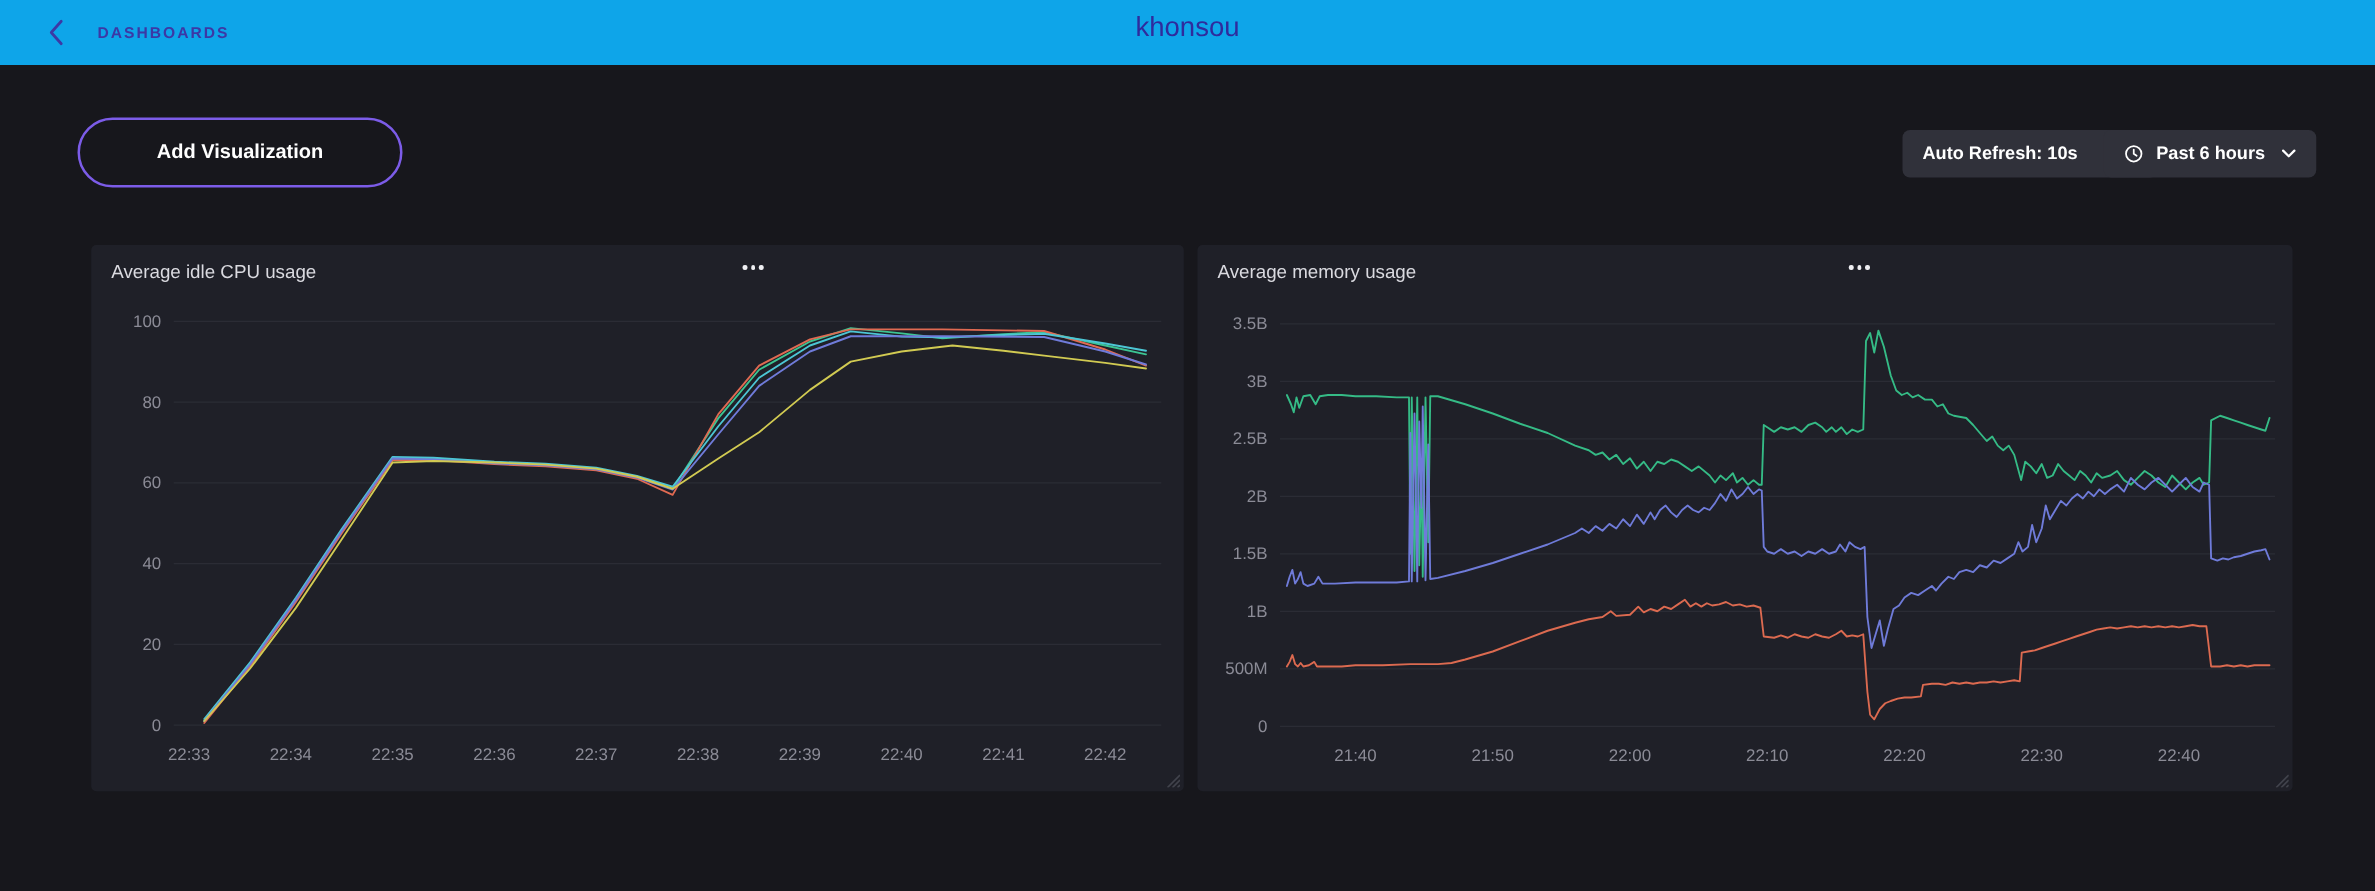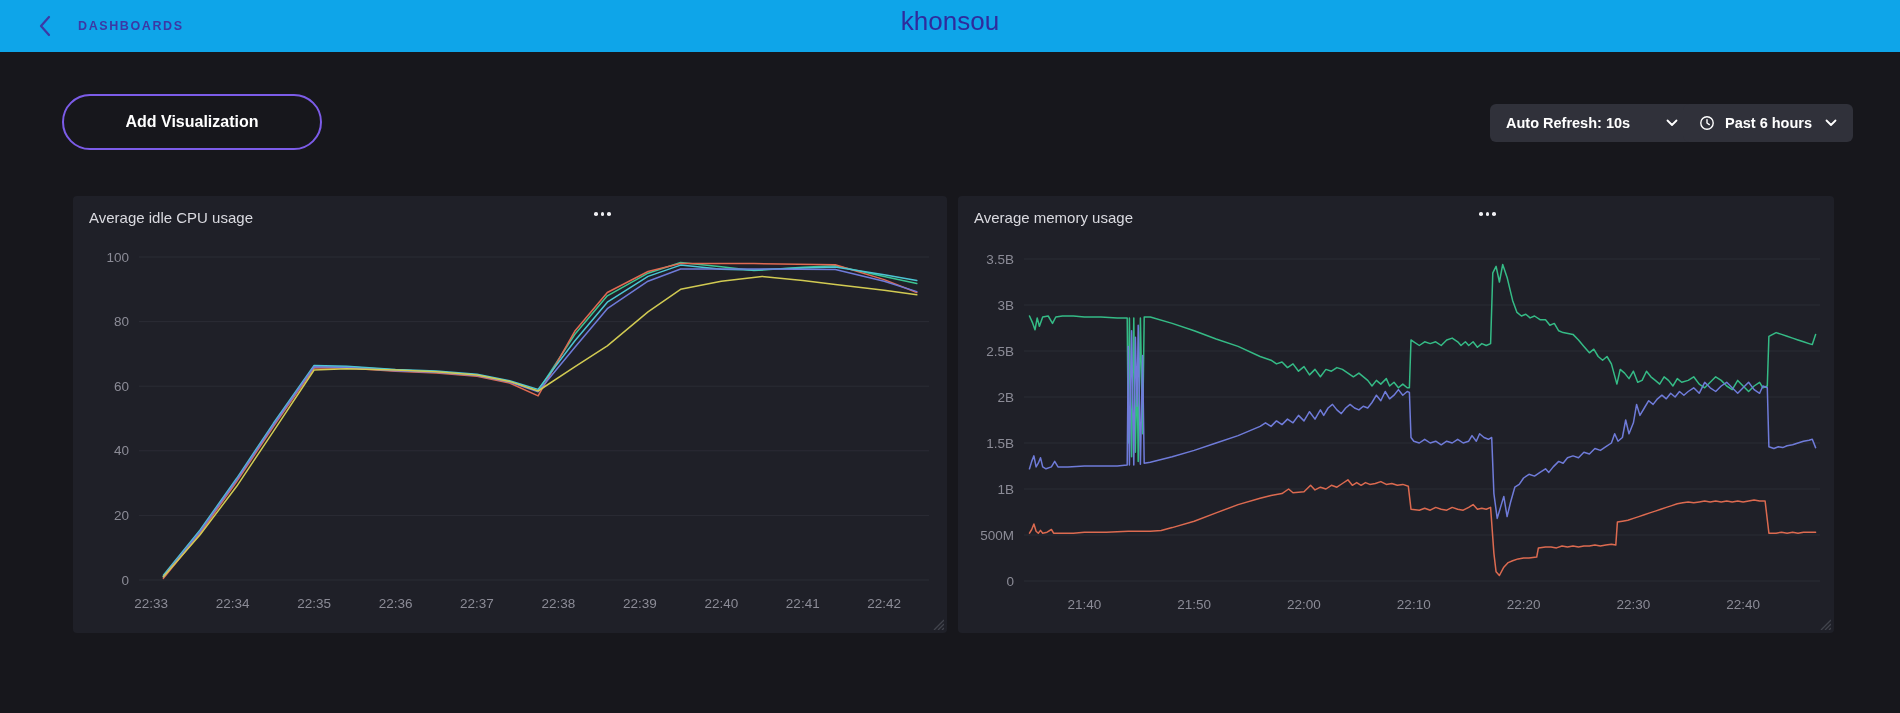--- a/index.html
+++ b/index.html
@@ -24,39 +24,39 @@
   }
   .breadcrumb {
     position:absolute; left:78px; top:0; height:52px;
     display:flex; align-items:center;
     font-size:12.5px; font-weight:700; letter-spacing:1.6px;
     color:#3c38a5; cursor:pointer;
   }
   .page-title {
     position:absolute; left:0; right:0; top:0; height:43px;
     display:flex; align-items:center; justify-content:center;
-    font-size:26px; font-weight:500; color:#2f2b9d;
+    font-size:22px; font-weight:500; color:#2f2b9d;
   }
   
   .add-viz-btn {
     position:absolute; left:62px; top:94px; width:260px; height:56px;
     border:2px solid #7c5ce8; border-radius:28px;
     background:transparent; color:#ffffff;
     font-family:"Liberation Sans", sans-serif;
     font-size:16px; font-weight:700; cursor:pointer;
   }
   .dropdown {
     position:absolute; top:104px; height:38px;
     background:#30313a; border:none; border-radius:6px;
     display:flex; align-items:center; gap:12px;
     padding:0 16px; color:#fff; cursor:pointer;
     font-family:"Liberation Sans", sans-serif;
     font-size:14.5px; font-weight:700;
   }
-  .dropdown.auto-refresh { left:1490px; width:204px; }
+  .dropdown.auto-refresh { left:1522px; width:204px; }
   .dropdown.time-range   { left:1683px; width:170px; gap:10px; }
   .chev { flex:0 0 auto; display:block; margin-left:auto; }
   
   .panel {
     position:absolute; top:196px; height:437px;
     background:#1f2028; border-radius:4px;
   }
   .panel.left  { left:73px;  width:874px; }
   .panel.right { left:958px; width:876px; }
   .panel-title {

